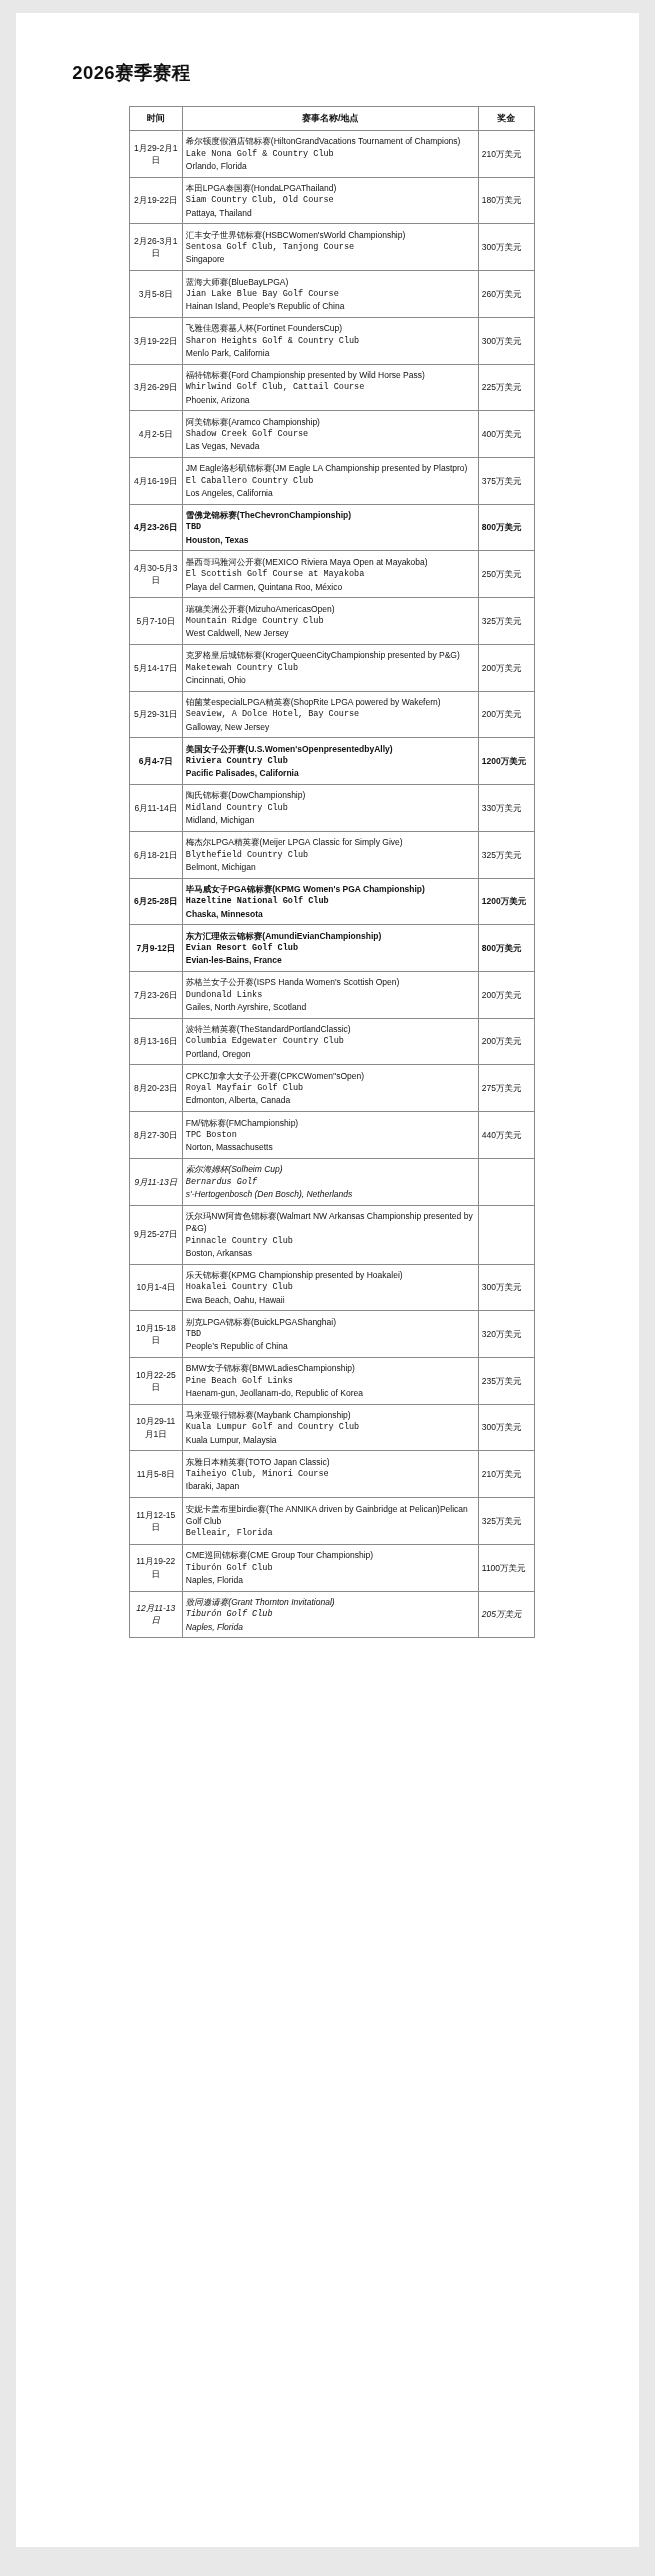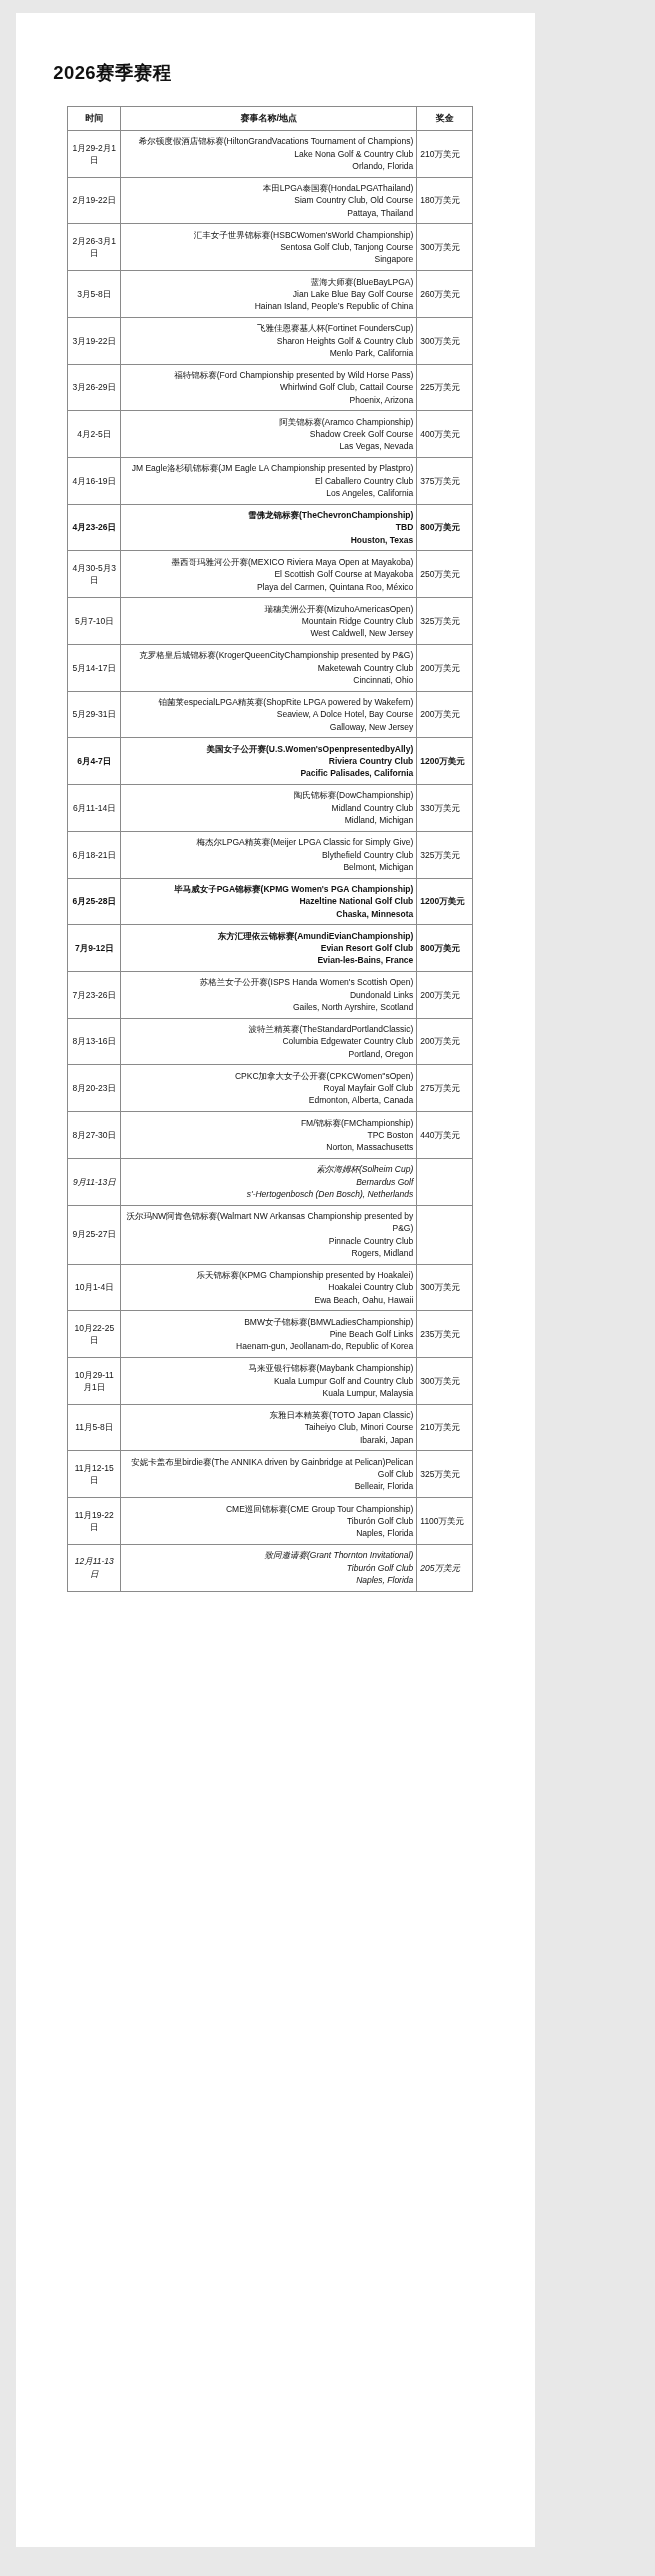--- a/index.html
+++ b/index.html
@@ -13,25 +13,25 @@
     min-height: 2576px;
     margin: 0 auto;
     background: #e8e8e8;
     position: relative;
     box-sizing: border-box;
   }
   .sheet {
     position: absolute;
     left: 16.3px;
     top: 13.3px;
-    width: 519px;
+    width: 623px;
     min-height: 2534px;
     background: #ffffff;
     box-sizing: border-box;
-    padding: 30px 21px 44px 10px;
+    padding: 30px 21px 44px 29px;
   }
   .doc-title {
     font-size: 18.5px;
     font-weight: bold;
     color: #111111;
     margin: 16.3px 0 21px 27px;
     letter-spacing: 0.4px;
   }
   table.schedule {
     border-collapse: collapse;
@@ -55,29 +55,29 @@
     font-weight: bold;
     font-size: 9px;
     padding: 5.2px 3px;
   }
   td.date {
     text-align: center;
     white-space: normal;
     word-break: break-all;
   }
   td.event {
-    text-align: right;
+    text-align: left;
   }
   td.prize {
     text-align: left;
     padding-left: 4.4px;
     word-break: break-all;
   }
   .ev-name { display: block; }
-  .ev-venue { display: block; }
+  .ev-venue { display: block; font-family: Liberation Mono, monospace; }
   .ev-loc { display: block; }
   tr.bold td, tr.bold td span { font-weight: bold; }
   tr.italic td, tr.italic td span { font-style: italic; }
 </style>
 </head>
 <body>
 
 <div id="page">
   <div class="sheet">
     <div class="doc-title">2026赛季赛程</div>
@@ -300,32 +300,41 @@
               <span class="ev-venue">Bernardus Golf</span>
               <span class="ev-loc">s'-Hertogenbosch (Den Bosch), Netherlands</span>
             </td>
             <td class="prize"></td>
           </tr>
           <tr>
             <td class="date">9月25-27日</td>
             <td class="event">
               <span class="ev-name">沃尔玛NW阿肯色锦标赛(Walmart NW Arkansas Championship presented by P&amp;G)</span>
               <span class="ev-venue">Pinnacle Country Club</span>
-              <span class="ev-loc">Rogers, Midland</span>
+              <span class="ev-loc">Boston, Arkansas</span>
             </td>
             <td class="prize"></td>
           </tr>
           <tr>
             <td class="date">10月1-4日</td>
             <td class="event">
               <span class="ev-name">乐天锦标赛(KPMG Championship presented by Hoakalei)</span>
               <span class="ev-venue">Hoakalei Country Club</span>
               <span class="ev-loc">Ewa Beach, Oahu, Hawaii</span>
             </td>
             <td class="prize">300万美元</td>
+          </tr>
+          <tr>
+            <td class="date">10月15-18日</td>
+            <td class="event">
+              <span class="ev-name">别克LPGA锦标赛(BuickLPGAShanghai)</span>
+              <span class="ev-venue">TBD</span>
+              <span class="ev-loc">People’s Republic of China</span>
+            </td>
+            <td class="prize">320万美元</td>
           </tr>
           <tr>
             <td class="date">10月22-25日</td>
             <td class="event">
               <span class="ev-name">BMW女子锦标赛(BMWLadiesChampionship)</span>
               <span class="ev-venue">Pine Beach Golf Links</span>
               <span class="ev-loc">Haenam-gun, Jeollanam-do, Republic of Korea</span>
             </td>
             <td class="prize">235万美元</td>
           </tr>

